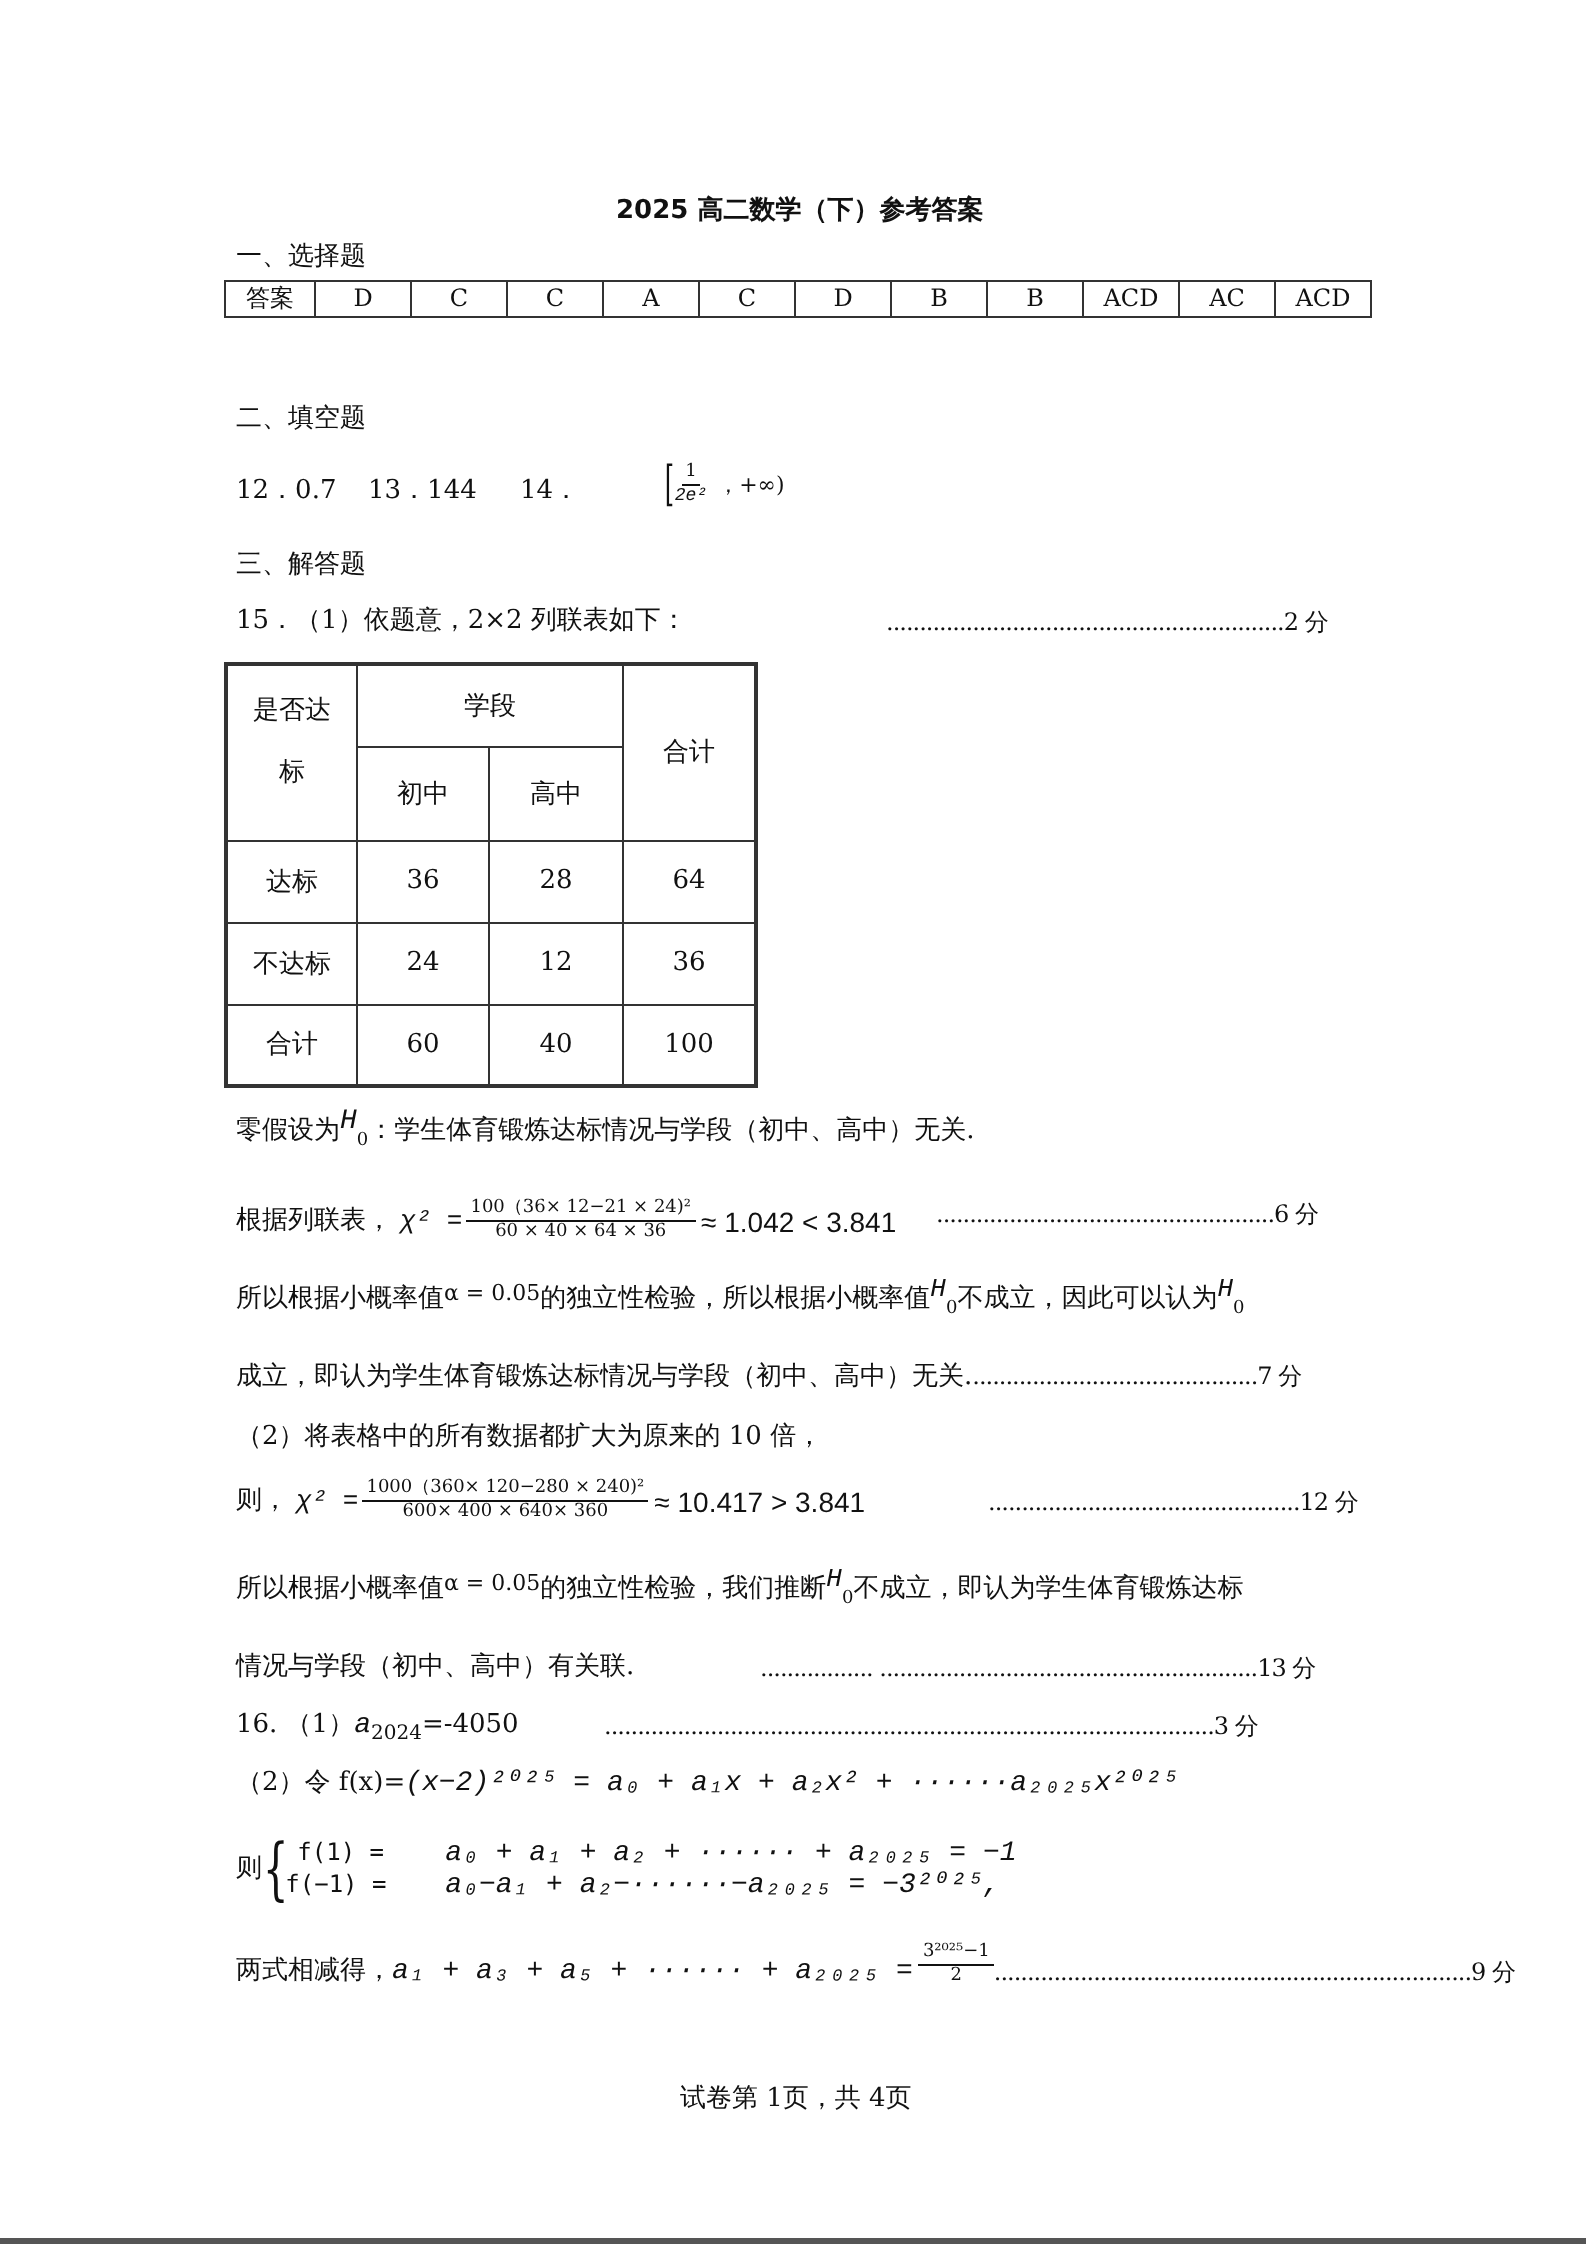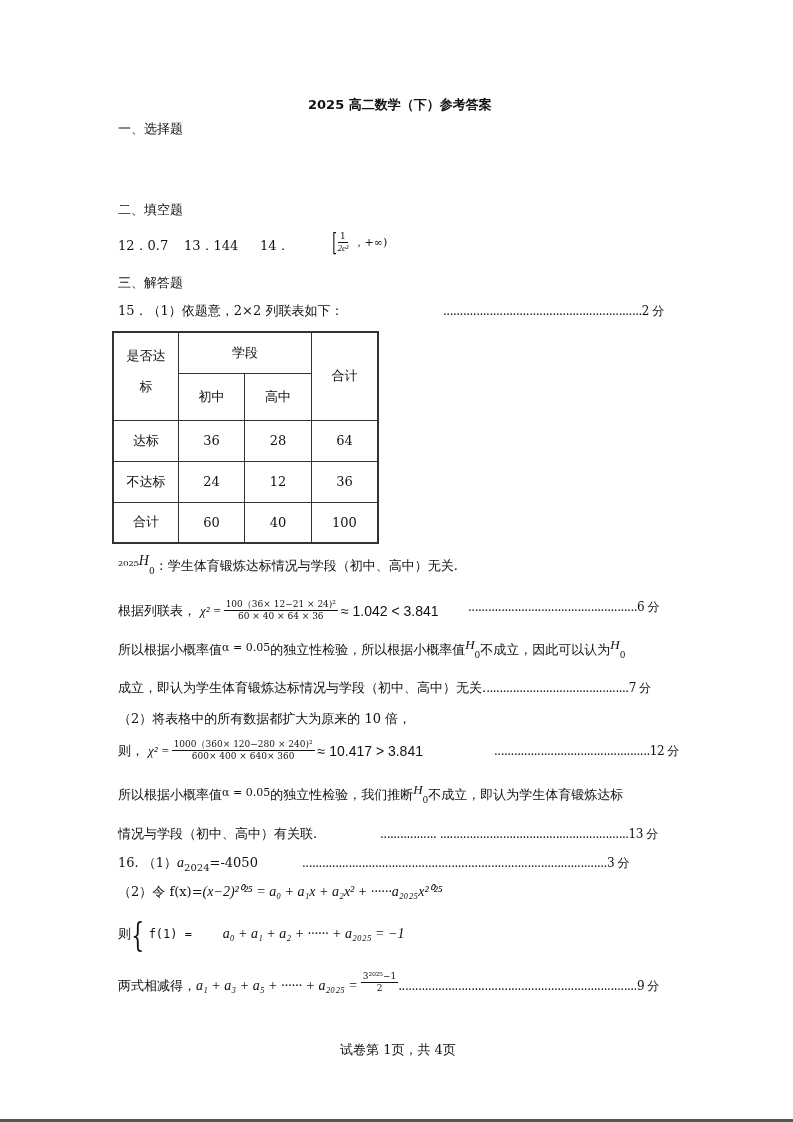--- a/index.html
+++ b/index.html
@@ -1,21 +1,21 @@
 <!DOCTYPE html>
 <html><head>
 <meta charset="utf-8">
 <style>
   html, body { margin: 0; padding: 0; background: #ffffff; }
   body { width: 793px; height: 1122px; position: relative; overflow: hidden;
          font-family: "DejaVu Serif", "Liberation Serif", serif; color: #111; }
   .abs { position: absolute; white-space: nowrap; }
   .txt { font-size: 13px; line-height: 16px; }
   .title { font-family: "DejaVu Sans", "Liberation Sans", sans-serif; font-weight: bold; font-size: 13px; }
-  .math { font-family: Liberation Serif, serif; font-style: italic; }
+  .math { font-family: Liberation Mono, monospace; font-style: italic; }
   .mathup { font-family: Liberation Sans, sans-serif; }
   .dots { font-size: 12px; letter-spacing: -0.5px; }
   sub, sup { font-size: 9px; line-height: 0; }
 
   
   table.choice { position: absolute; left: 112px; top: 140px; border-collapse: collapse;
                  border: 1.5px solid #333; font-family: "DejaVu Serif", "Liberation Serif", serif; font-size: 12px; }
   table.choice td { border: 1px solid #333; height: 17px; padding: 0; text-align: center; width: 47px; line-height: 17px; }
   table.choice td.head { width: 44px; }
 
@@ -34,20 +34,34 @@
 </style>
 </head>
 <body>
 
 <div class="abs title" style="left:308px; top:96px;">2025 高二数学（下）参考答案</div>
 
 <div class="abs txt" style="left:118px; top:121px;">一、选择题</div>
 
 <table class="choice">
   <tbody>
+  <tr>
+    <td class="head">答案</td>
+    <td>D</td>
+    <td>C</td>
+    <td>C</td>
+    <td>A</td>
+    <td>C</td>
+    <td>D</td>
+    <td>B</td>
+    <td>B</td>
+    <td>ACD</td>
+    <td>AC</td>
+    <td>ACD</td>
+  </tr>
 </tbody>
   </table>
 
 <div class="abs txt" style="left:118px; top:202px;">二、填空题</div>
 
 <div class="abs txt" style="left:118px; top:238px;">
   <span>12．</span><span>0.7</span>
 </div>
 <div class="abs txt" style="left:184px; top:238px;">
   <span>13．</span><span>144</span>
@@ -96,21 +110,21 @@
   <tr class="drow">
     <td>合计</td>
     <td>60</td>
     <td>40</td>
     <td>100</td>
   </tr>
 </tbody>
   </table>
 
 <div class="abs txt" style="left:118px; top:558px;">
-  <span>²⁰²⁵</span><span class="math" style="font-size:14px; position:relative; top:-5px;">H</span><sub>0</sub><span>：学生体育锻炼达标情况与学段（初中、高中）无关.</span>
+  <span>零假设为</span><span class="math" style="font-size:14px; position:relative; top:-5px;">H</span><sub>0</sub><span>：学生体育锻炼达标情况与学段（初中、高中）无关.</span>
 </div>
 
 <div class="abs txt" style="left:118px; top:599px; display:flex; align-items:center;">
   <span>根据列联表，</span>
   <span class="math" style="margin-left:4px;">χ² =</span>
   <span class="frac" style="margin-left:2px;">
     <span class="num">100（36× 12−21 × 24)²</span>
     <span class="den">60 × 40 × 64 × 36</span>
   </span>
   <span class="mathup" style="margin-left:3px; font-size:14px;">≈ 1.042 &lt; 3.841</span>
@@ -156,20 +170,23 @@
   <span>（2）令 f(x)=</span><span class="math" style="font-size:14px;">(x−2)²⁰²⁵ = a₀ + a₁x + a₂x² + ······a₂₀₂₅x²⁰²⁵</span>
 </div>
 
 <div class="abs txt" style="left:118px; top:919px; display:flex; align-items:center;">
   <span>则</span>
   <span class="brace" style="margin-left:-4px; margin-right:-6px;">{</span>
   <div style="display:flex; flex-direction:column; line-height:15px;">
     <div>
       <span style="font-family:'DejaVu Sans Mono', monospace; font-size:12px; display:inline-block; width:74px; text-align:left; padding-left:6px;">f(1)  =</span><span class="math" style="font-size:14px;">a₀ + a₁ + a₂ + ······ + a₂₀₂₅ = −1</span>
     </div>
+    <div>
+      <span style="font-family:'DejaVu Sans Mono', monospace; font-size:12px; display:inline-block; width:80px; text-align:left;">f(−1)  =</span><span class="math" style="font-size:14px;">a₀−a₁ + a₂−······−a₂₀₂₅ = −3²⁰²⁵,</span>
+    </div>
   </div>
 </div>
 
 <div class="abs txt" style="left:118px; top:970px; display:flex; align-items:flex-end;">
   <span>两式相减得，</span>
   <span class="math" style="font-size:14px;">a₁ + a₃ + a₅ + ······ + a₂₀₂₅ =</span>
   <span class="frac" style="margin-left:3px;">
     <span class="num">3²⁰²⁵−1</span>
     <span class="den">2</span>
   </span>

